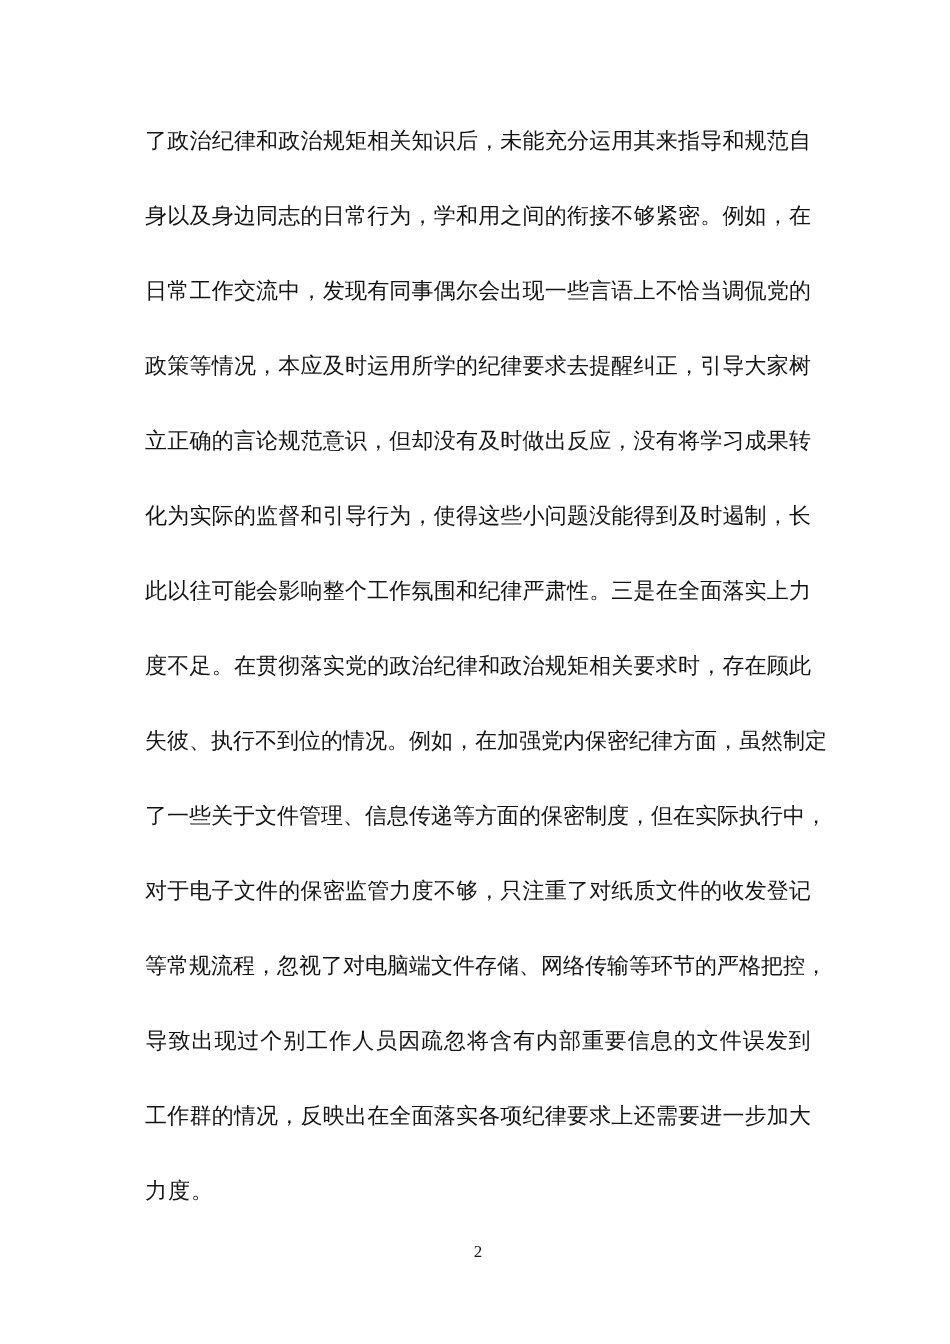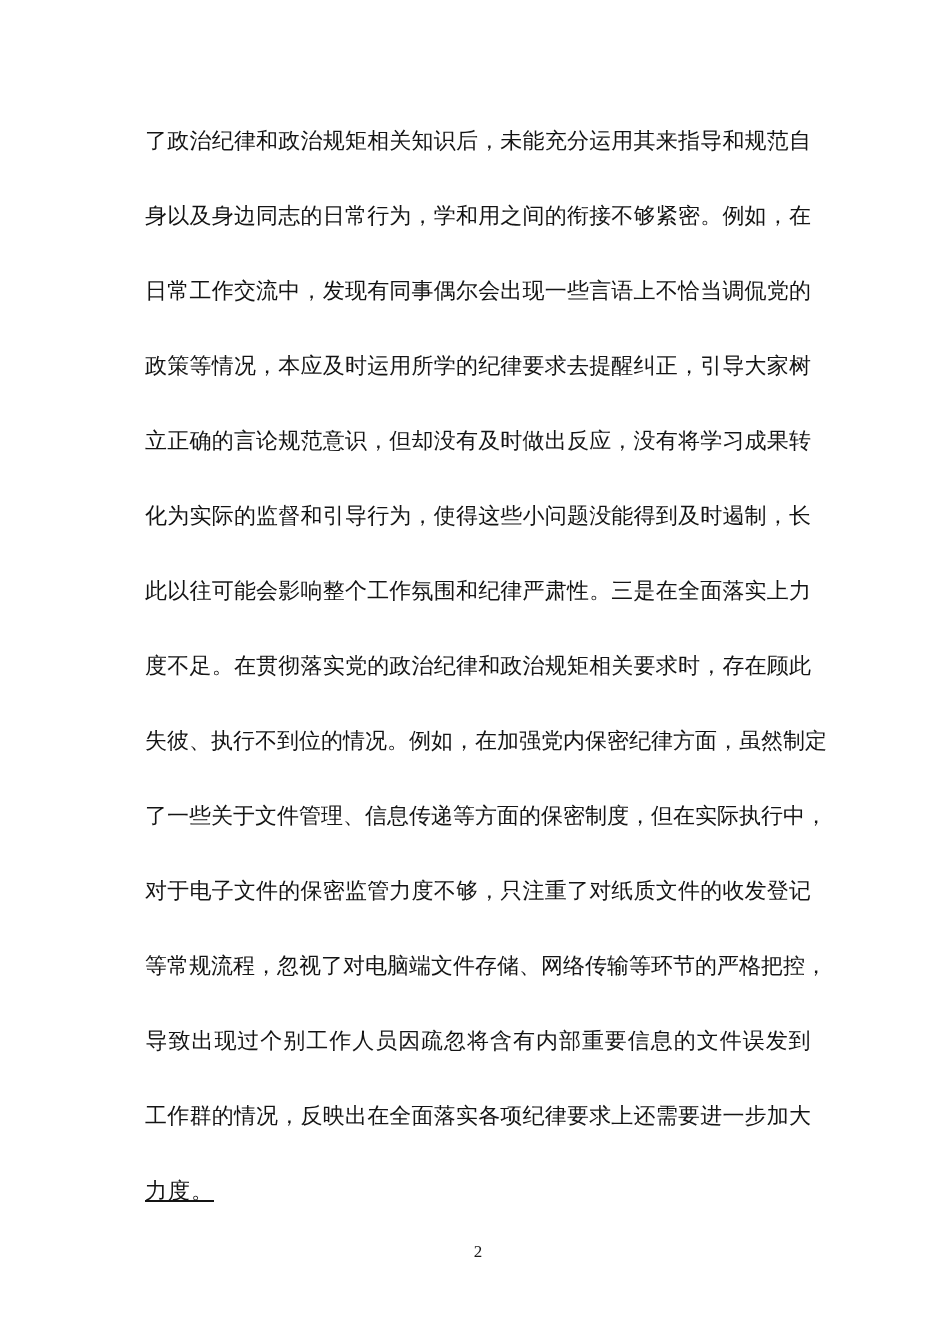--- a/index.html
+++ b/index.html
@@ -31,21 +31,20 @@
   }
   
   .line.justify > span {
     flex: 1 1 0;
     text-align: center;
     overflow: visible;
   }
   .line.plain {
     justify-content: flex-start;
     letter-spacing: 1px;
-    text-decoration: underline;
   }
   .page-number {
     position: absolute;
     left: 145px;
     top: 1240px;
     width: 666px;
     text-align: center;
     font-size: 17px;
     line-height: 24px;
     color: #1a1a1a;

